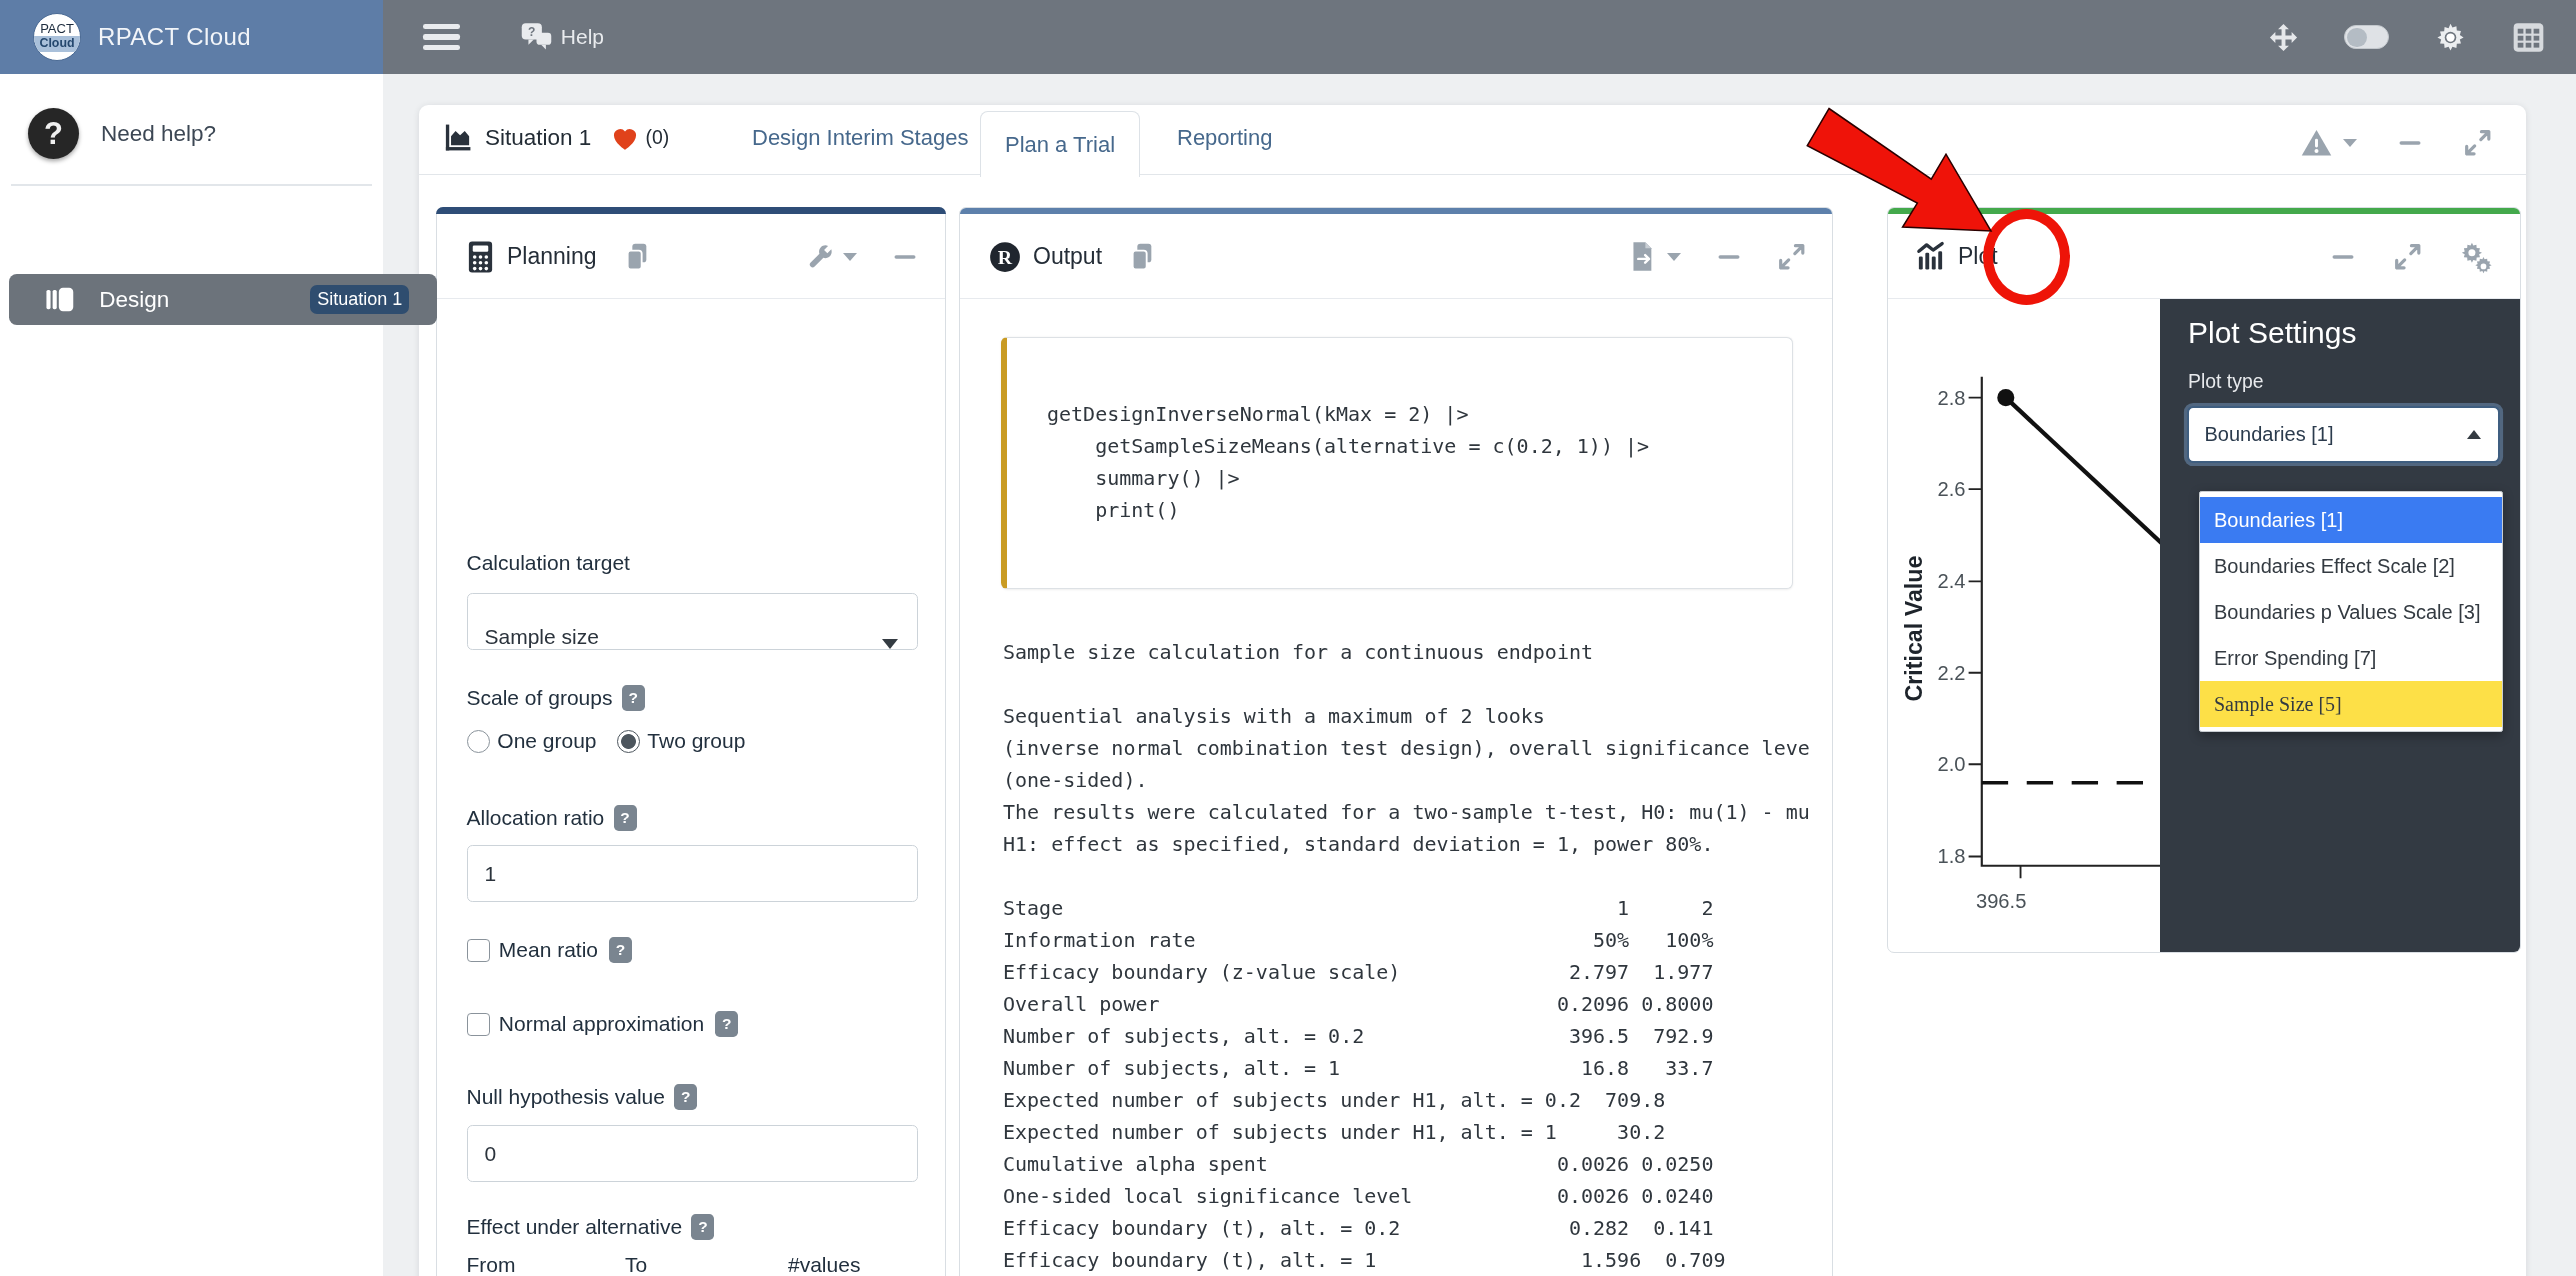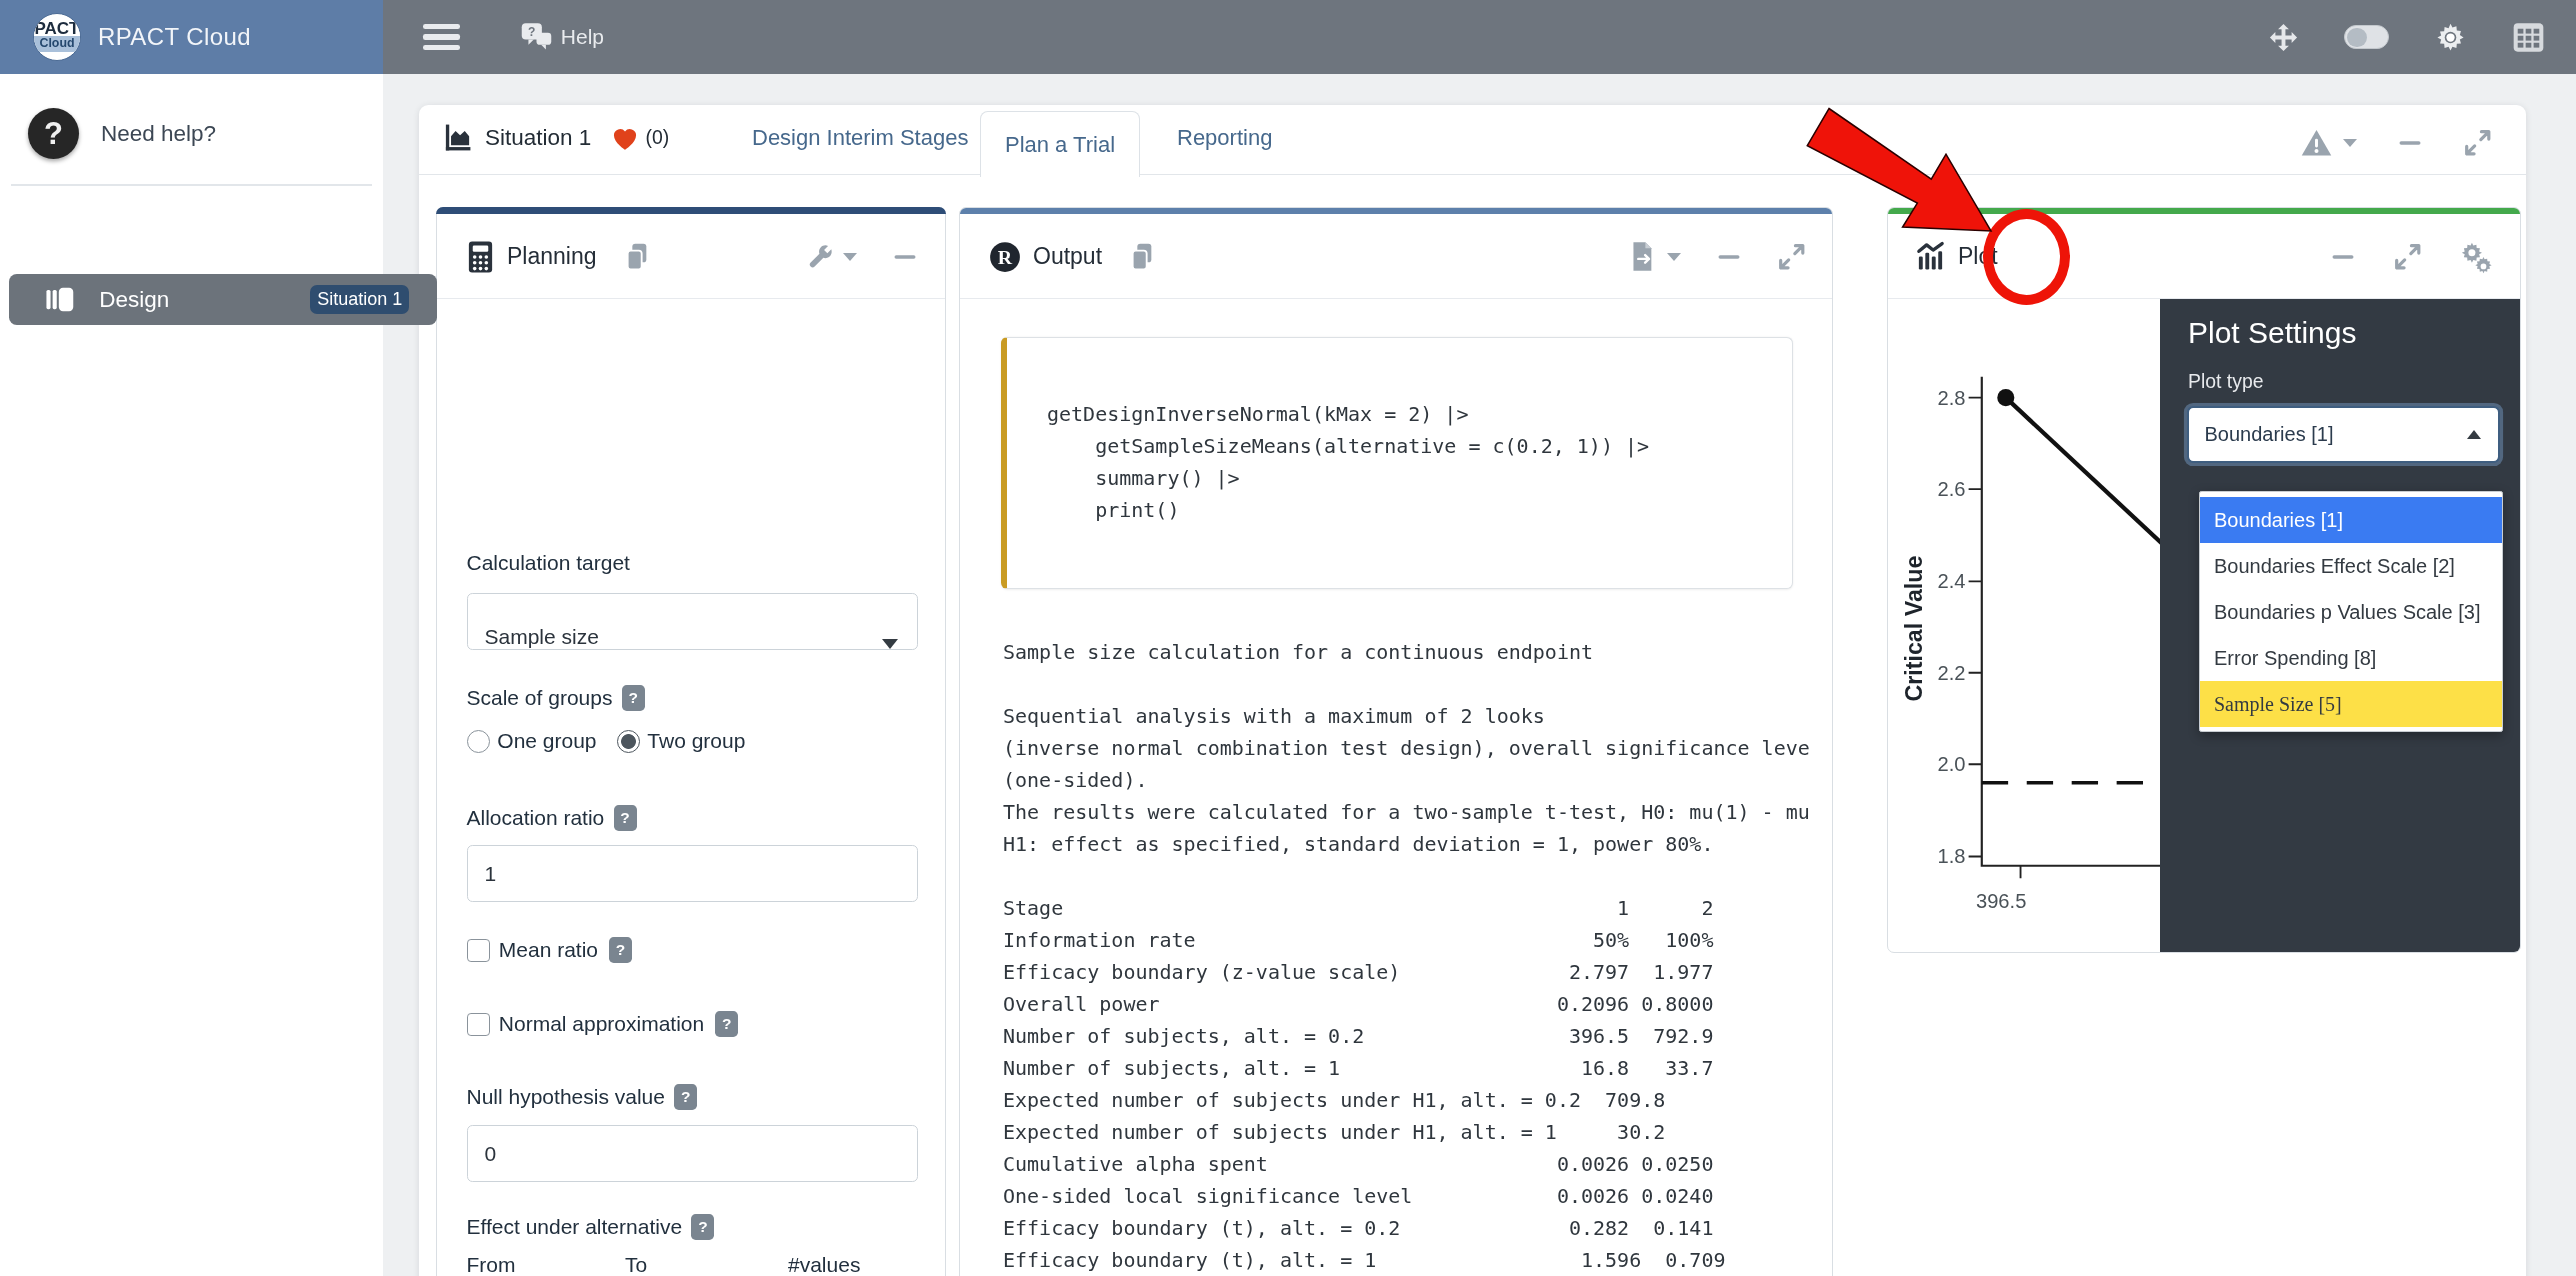--- a/index.html
+++ b/index.html
@@ -6,21 +6,21 @@
   html,body { width:2576px; height:1277px; overflow:hidden; }
   body { font-family:"Liberation Sans", sans-serif; background:#eef0f2; position:relative; }
   .abs { position:absolute; }
 
   
   .sidebar { left:0; top:0; width:383px; height:1277px; background:#ffffff; z-index:5; }
   .sidebar-header { left:0; top:0; width:383px; height:74px; background:#5e7da7; display:flex; align-items:center; }
   .logo-circle { width:48px; height:48px; border-radius:50%; background:#ffffff; margin-left:33px;
                  display:flex; flex-direction:column; align-items:center; justify-content:center; overflow:hidden;
                  border:1.6px solid #4a6a94; }
-  .logo-circle .l1 { font-size:17px; font-weight:bold; color:#1d2c3e; background:#fff; line-height:14px; }
+  .logo-circle .l1 { font-size:13px; font-weight:normal; color:#1d2c3e; background:#fff; line-height:14px; }
   .logo-circle .l2 { font-size:12.4px; font-weight:bold; color:#25486e; background:#a9c0da; width:100%; text-align:center; line-height:15.5px; }
   .brand { color:#f2f5f9; font-size:24px; margin-left:17px; letter-spacing:0.4px; }
   .needhelp { left:0; top:91px; width:383px; height:85px; display:flex; align-items:center; }
   .qcircle { width:51px; height:51px; border-radius:50%; background:#262626; margin-left:28px; color:#f0f0f0;
              display:flex; align-items:center; justify-content:center; font-size:31px; font-weight:bold;
              box-shadow:0 2.3px 4.7px rgba(0,0,0,.35); }
   .needhelp-label { margin-left:22px; font-size:22.5px; color:#3c4754; }
   .side-divider { left:11px; top:184px; width:361px; height:1.6px; background:#e2e6ea; }
   .nav-item { display:flex; align-items:center; }
   .nav-start { left:0; top:226px; width:383px; height:43px; }
@@ -446,21 +446,21 @@
       <div class="settings-title">Plot Settings</div>
       <div class="plottype-label">Plot type</div>
       <div class="psel">
         <span>Boundaries [1]</span>
         <span class="caret-up dark"></span>
       </div>
       <div class="dropdown">
         <div class="opt sel">Boundaries [1]</div>
         <div class="opt">Boundaries Effect Scale [2]</div>
         <div class="opt">Boundaries p Values Scale [3]</div>
-        <div class="opt">Error Spending [8]</div>
+        <div class="opt">Error Spending [7]</div>
         <div class="opt hover">Sample Size [5]</div>
       </div>
     </div>
   </div>
 </div>
 
 <div class="red-ring"></div>
 <svg class="red-arrow" width="217" height="155" viewBox="0 0 280 200">
   <polygon points="49,20 181,111 200,79 258,178 144,173 163,142 21,68" fill="#ef1309" stroke="#2a0000" stroke-width="2"></polygon>
 </svg>

